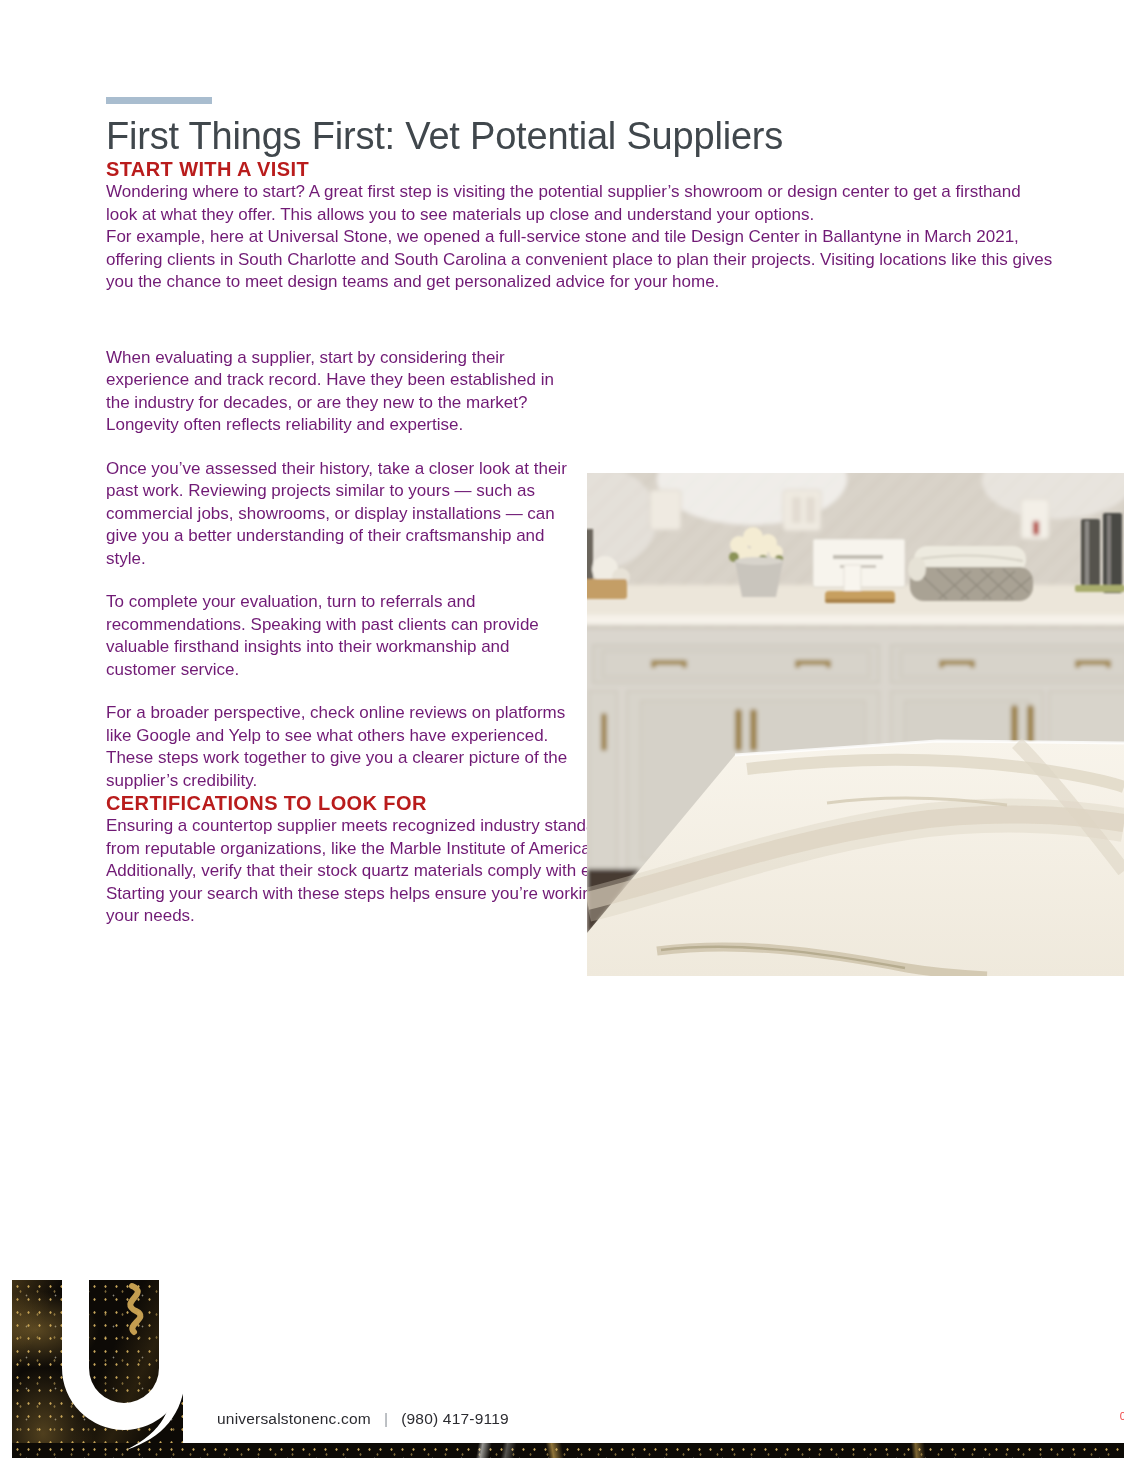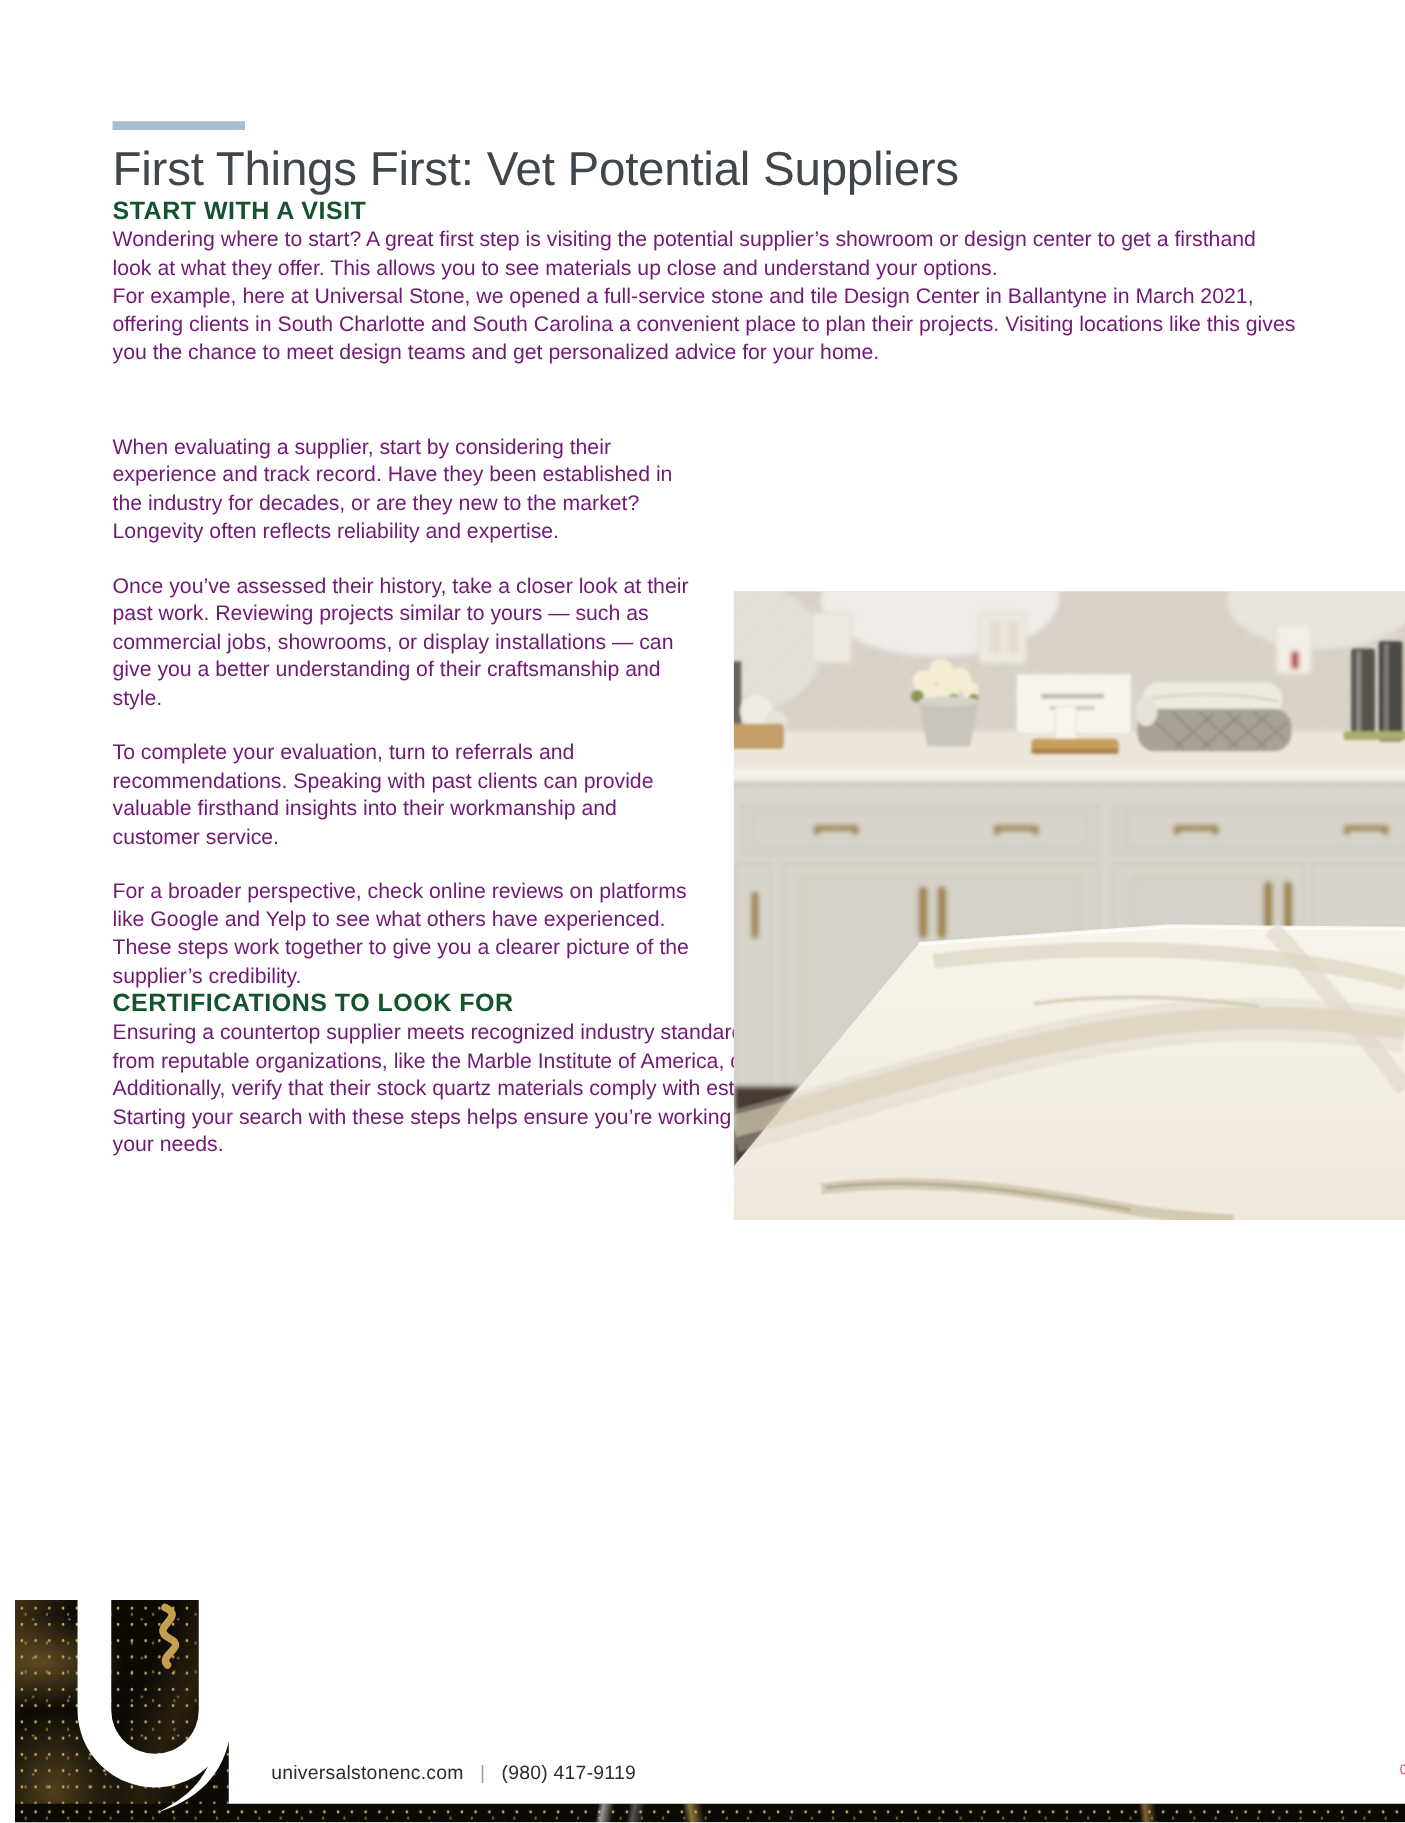--- a/index.html
+++ b/index.html
@@ -3,30 +3,30 @@
 <meta charset="utf-8">
 <style>
   html,body{margin:0;padding:0;background:#ffffff;}
   .page{
     position:relative;
     width:1124px;height:1458px;
     background:#ffffff;
     font-family:"Liberation Sans", sans-serif;
     overflow:hidden;
   }
-  .content{padding:97px 0 0 90px;}
+  .content{padding:97px 0 0 90px;margin-left:16px;}
   .accent-bar{width:106px;height:7px;background:#a9bdcf;}
   h1.title{
     margin:10px 0 0 0;
     font-size:38px;line-height:1.16;font-weight:300;
     letter-spacing:-0.2px;color:#40474c;
   }
   h2.sec{
     margin:0;font-size:20px;font-weight:bold;
-    letter-spacing:0.4px;color:#14532d;
+    letter-spacing:0.4px;color:#b91c1c;
   }
   .sec-visit{margin-top:38px;}
   .sec-cred{margin-top:0;}
   .sec-cert{margin-top:33px;}
   p.body{
     margin:0;color:#701a75;font-size:17px;line-height:22.5px;
   }
   .w-full{width:950px;}
   .p1{margin-top:21px;}
   .pn{margin-top:23px;}

